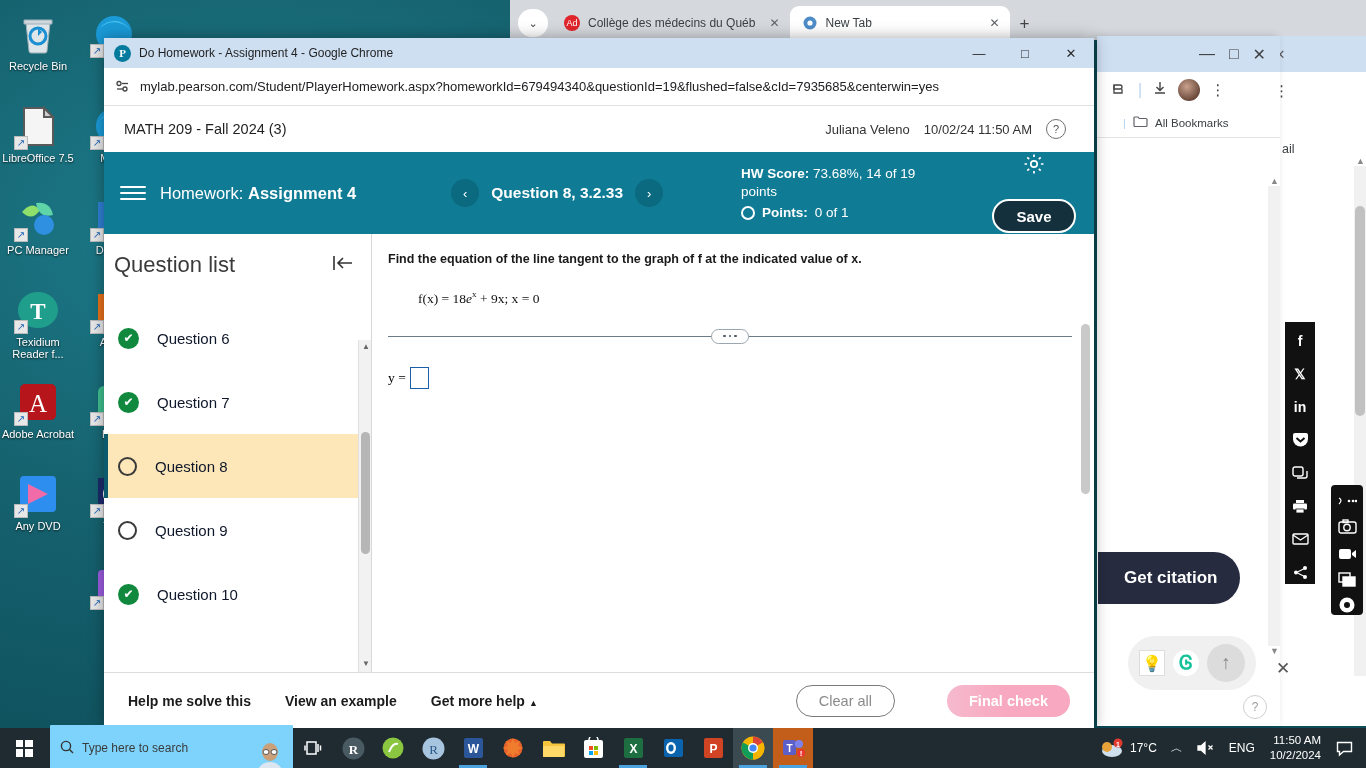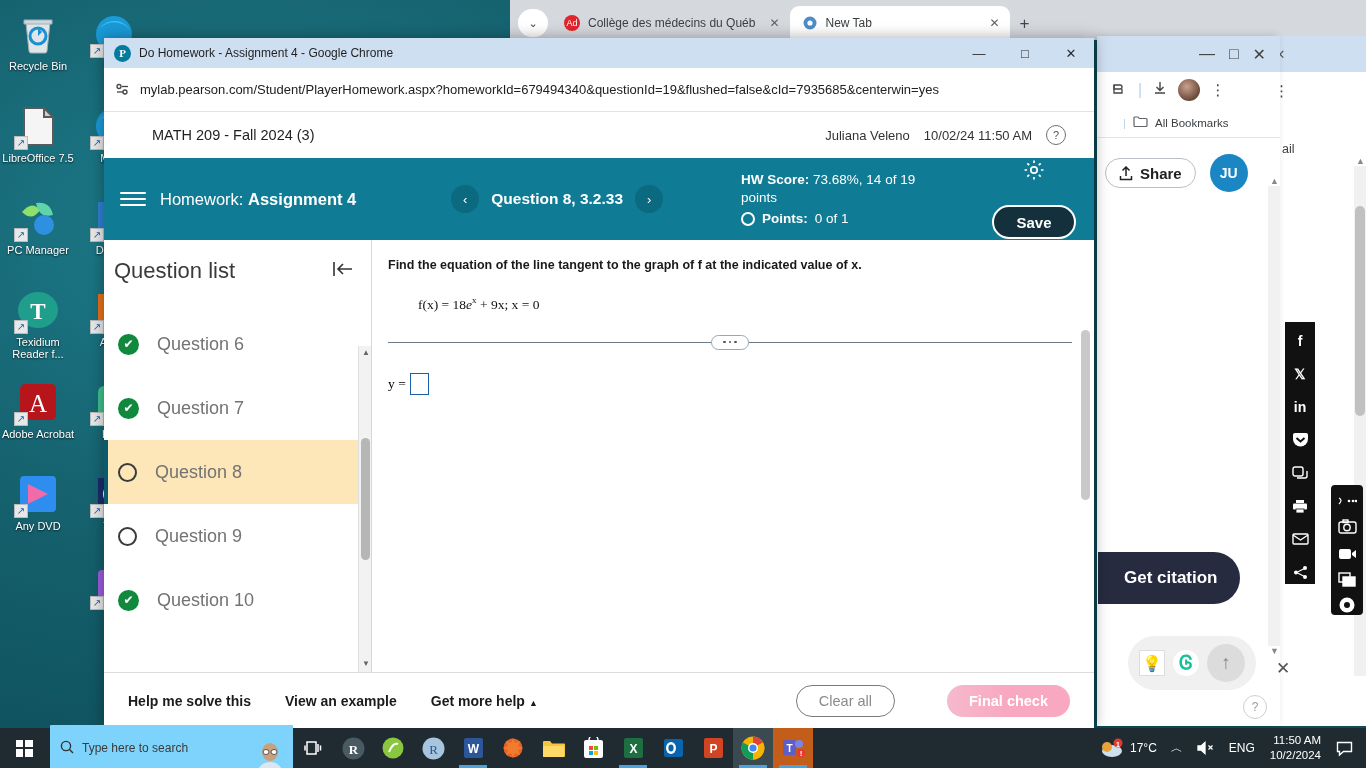--- a/index.html
+++ b/index.html
@@ -167,30 +167,30 @@
   }
   #c-title .tt { font-size: 12px; color: #1f1f1f; }
   #c-title .wbtns { margin-left: auto; display: flex; }
   #c-title .wbtn { width: 46px; height: 30px; display: flex; align-items: center; justify-content: center; color: #2b2b2b; font-size: 13px; }
   .pearson-dot {
     width: 17px; height: 17px; border-radius: 50%; background: #047a9c; color: #fff;
     font-size: 11px; font-weight: 700; display: flex; align-items: center; justify-content: center;
     font-family: "Liberation Serif", serif;
   }
   #c-omni {
-    height: 44px; background: #fff; display: flex; align-items: center;
+    height: 38px; background: #fff; display: flex; align-items: center;
     border-bottom: 1px solid #e2e2e2; flex: 0 0 auto;
   }
   #c-omni .lockbox { width: 36px; display: flex; align-items: center; justify-content: center; }
   #c-omni .url { font-size: 13px; color: #202124; white-space: nowrap; }
 
   
   #page { flex: 1 1 auto; display: flex; flex-direction: column; position: relative; background: #fff; }
   #ml-top {
-    height: 46px; display: flex; align-items: center; padding: 0 28px 0 20px; flex: 0 0 auto; margin-left: 28px;
+    height: 46px; display: flex; align-items: center; padding: 0 28px 0 20px; flex: 0 0 auto;
   }
   #ml-course { font-size: 14.5px; color: #1f1f1f; }
   #ml-right { margin-left: auto; display: flex; align-items: center; gap: 14px; font-size: 13px; color: #333; }
   #ml-help {
     width: 20px; height: 20px; border-radius: 50%; border: 1px solid #707070;
     display: flex; align-items: center; justify-content: center; font-size: 11px; color: #555;
   }
   #ml-band {
     background: #0f7b94; height: 82px; display: flex; align-items: center;
     padding: 0 22px 0 16px; color: #fff; flex: 0 0 auto; position: relative;
@@ -229,21 +229,21 @@
     height: 64px; display: flex; align-items: center; gap: 18px; padding-left: 14px;
     position: relative;
   }
   .qrow.current { background: #fde7b8; }
   .qrow.current::before { content: ''; position: absolute; left: 0; top: 0; bottom: 0; width: 4px; background: #0b5b6c; }
   .qstatus-done {
     width: 21px; height: 21px; border-radius: 50%; background: #10893e; color: #fff;
     display: flex; align-items: center; justify-content: center; font-size: 12px;
   }
   .qstatus-todo { width: 19px; height: 19px; border-radius: 50%; border: 2px solid #3a3a3a; }
-  .qname { font-size: 18px; color: #737373; }
+  .qname { font-size: 15px; color: #0f172a; }
   #qscroll-track { position: absolute; right: 0; top: 52px; bottom: 0; width: 13px; background: #f2f2f2; border-left: 1px solid #e0e0e0; }
   #qscroll-thumb { position: absolute; left: 2px; top: 92px; width: 9px; height: 122px; background: #b6b6b6; border-radius: 5px; }
   .sc-arrow { position: absolute; left: 3px; font-size: 8px; color: #666; }
 
   #qcontent { flex: 1 1 auto; position: relative; padding: 18px 22px 0 16px; }
   #prompt { font-size: 12.5px; color: #1a1a1a; font-weight: bold; }
   #formula { margin: 23px 0 0 30px; font-size: 13.5px; color: #111; font-family: "Liberation Serif", serif; }
   #formula i { font-style: italic; }
   sup { font-size: 9px; vertical-align: super; }
   #divider { margin-top: 22px; position: relative; height: 14px; }
@@ -480,29 +480,20 @@
     <span style="color:#444;font-size:15px;">⋮</span>
   </div>
   <div class="bmbar">
     <span style="color:#b9d3ef;">|</span>
     <span>
       <svg width="15" height="13" viewBox="0 0 15 13" fill="none" stroke="#5f6368" stroke-width="1.2">
           <path d="M1 3a1 1 0 0 1 1-1h3l1.2 1.5H13a1 1 0 0 1 1 1v6a1 1 0 0 1-1 1H2a1 1 0 0 1-1-1z"></path>
         </svg>
     </span>
     <span>All Bookmarks</span>
-  </div>
-  <div id="share-row">
-    <div id="share-pill">
-      <svg width="14" height="15" viewBox="0 0 14 15" fill="none" stroke="#202124" stroke-width="1.5">
-          <path d="M7 1v9M3.5 4.5L7 1l3.5 3.5M1.5 10v3.5h11V10"></path>
-        </svg>
-      <span>Share</span>
-    </div>
-    <div id="ju-avatar">JU</div>
   </div>
   <div class="bg-scrollbar" style="top:150px;bottom:80px;">
     <div class="bg-arrow" style="top:-10px;">▲</div>
 
     <div class="bg-arrow" style="bottom:-10px;">▼</div>
   </div>
 </div>
 
 <div id="get-citation">Get citation</div>
 

